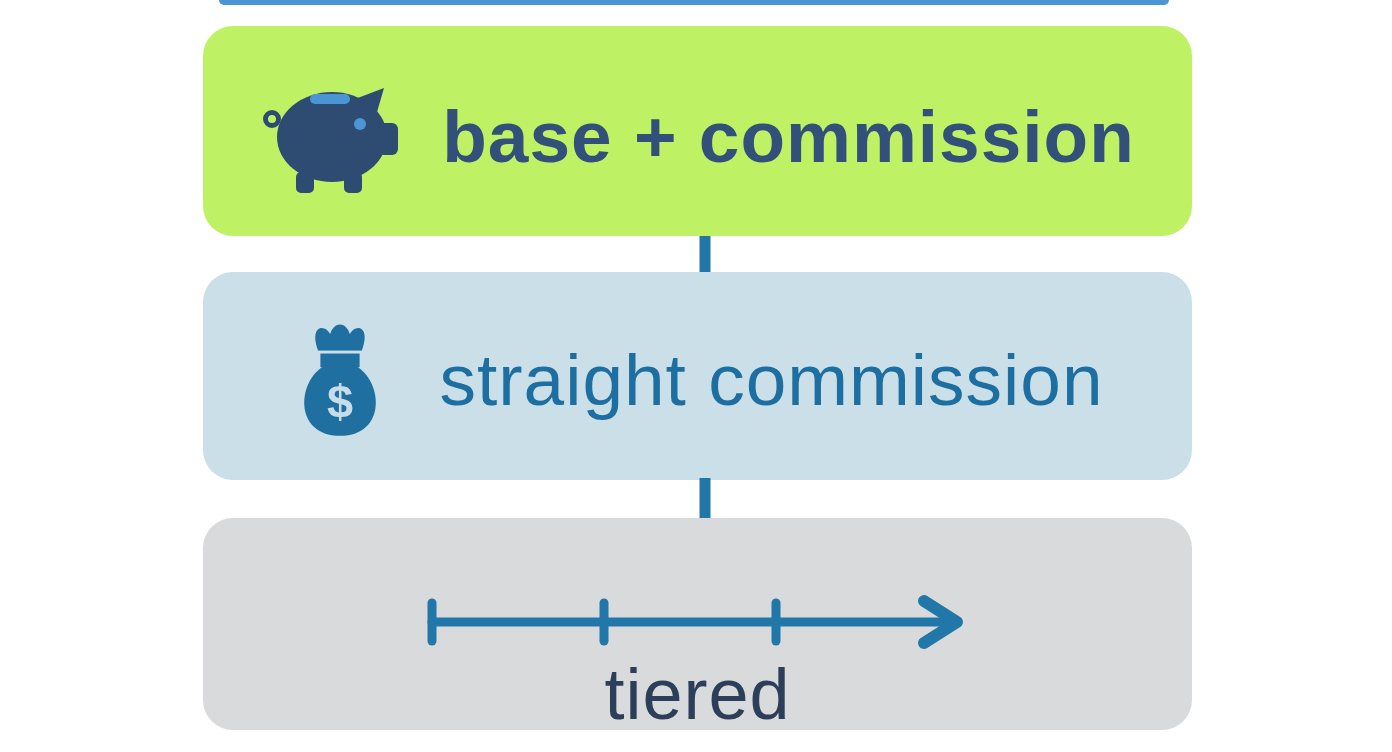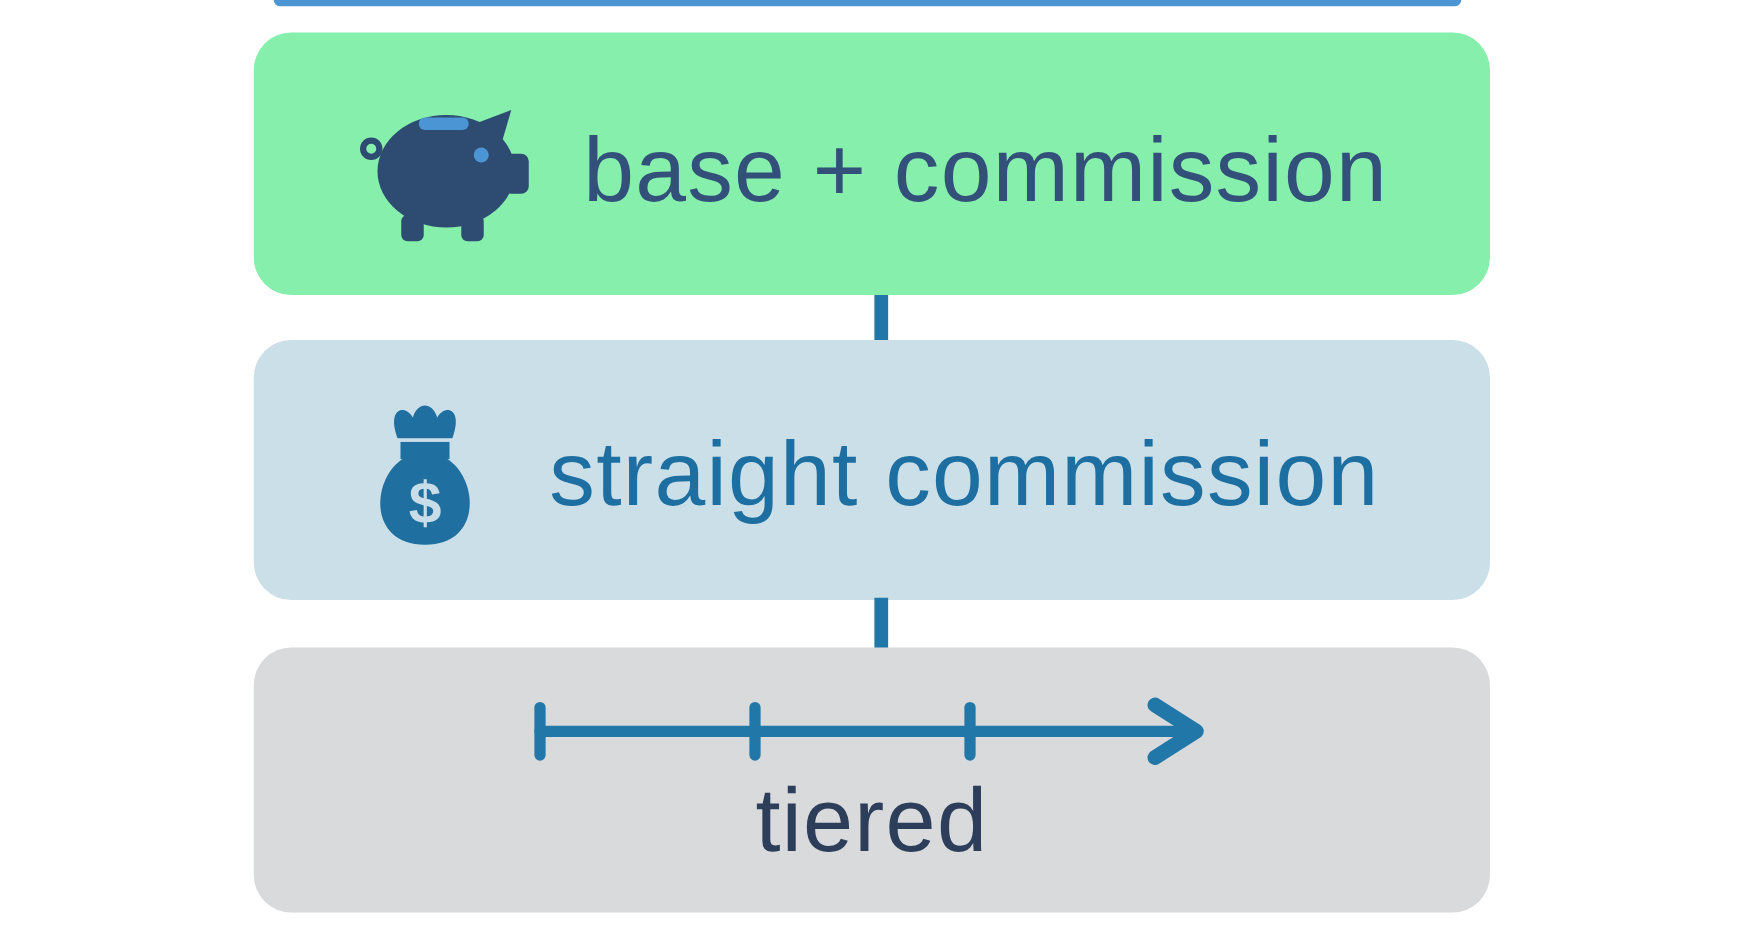--- a/index.html
+++ b/index.html
@@ -10,23 +10,23 @@
     overflow:hidden;
     font-family:"Liberation Sans", sans-serif;
   }
   .node{
     position:absolute;
     left:203px;width:989px;
     border-radius:30px;
     display:flex;align-items:center;justify-content:center;
     box-sizing:border-box;
   }
-  .node-1{top:26px;height:210px;background:#86efac;padding-top:10px;gap:42px;}
+  .node-1{top:26px;height:210px;background:#bef264;padding-top:10px;gap:42px;font-weight:bold;}
   .node-2{top:272px;height:208px;background:#cbdfe9;padding-top:6px;gap:50px;}
-  .node-3{top:518px;height:212px;background:#d8dadc;flex-direction:column;justify-content:center;gap:4px;}
+  .node-3{top:518px;height:212px;background:#d8dadc;flex-direction:column;justify-content:flex-end;gap:4px;}
   .node-label{
     font-size:73px;
     letter-spacing:1px;
     white-space:nowrap;
     line-height:1;
   }
   .label-1{color:#32507a;}
   .label-2{color:#1e6fa1;text-align:right;}
   .label-3{color:#2d3e5b;font-size:72px;}
   .top-strip{

